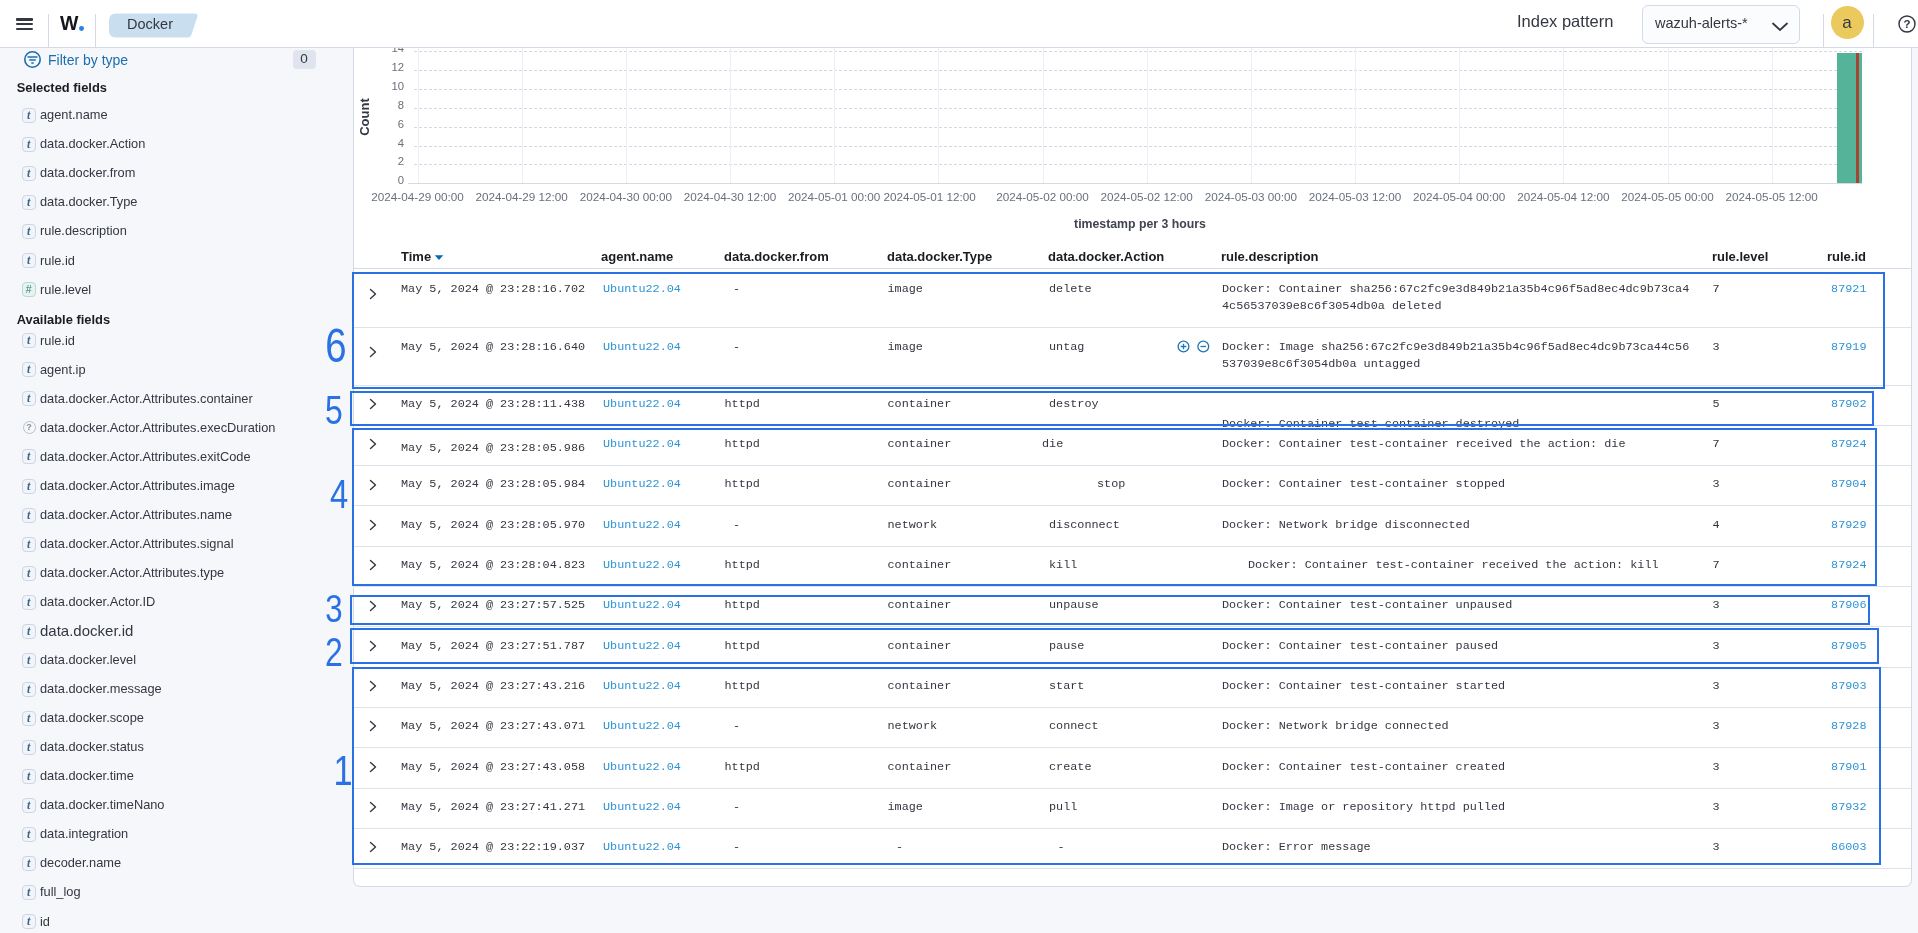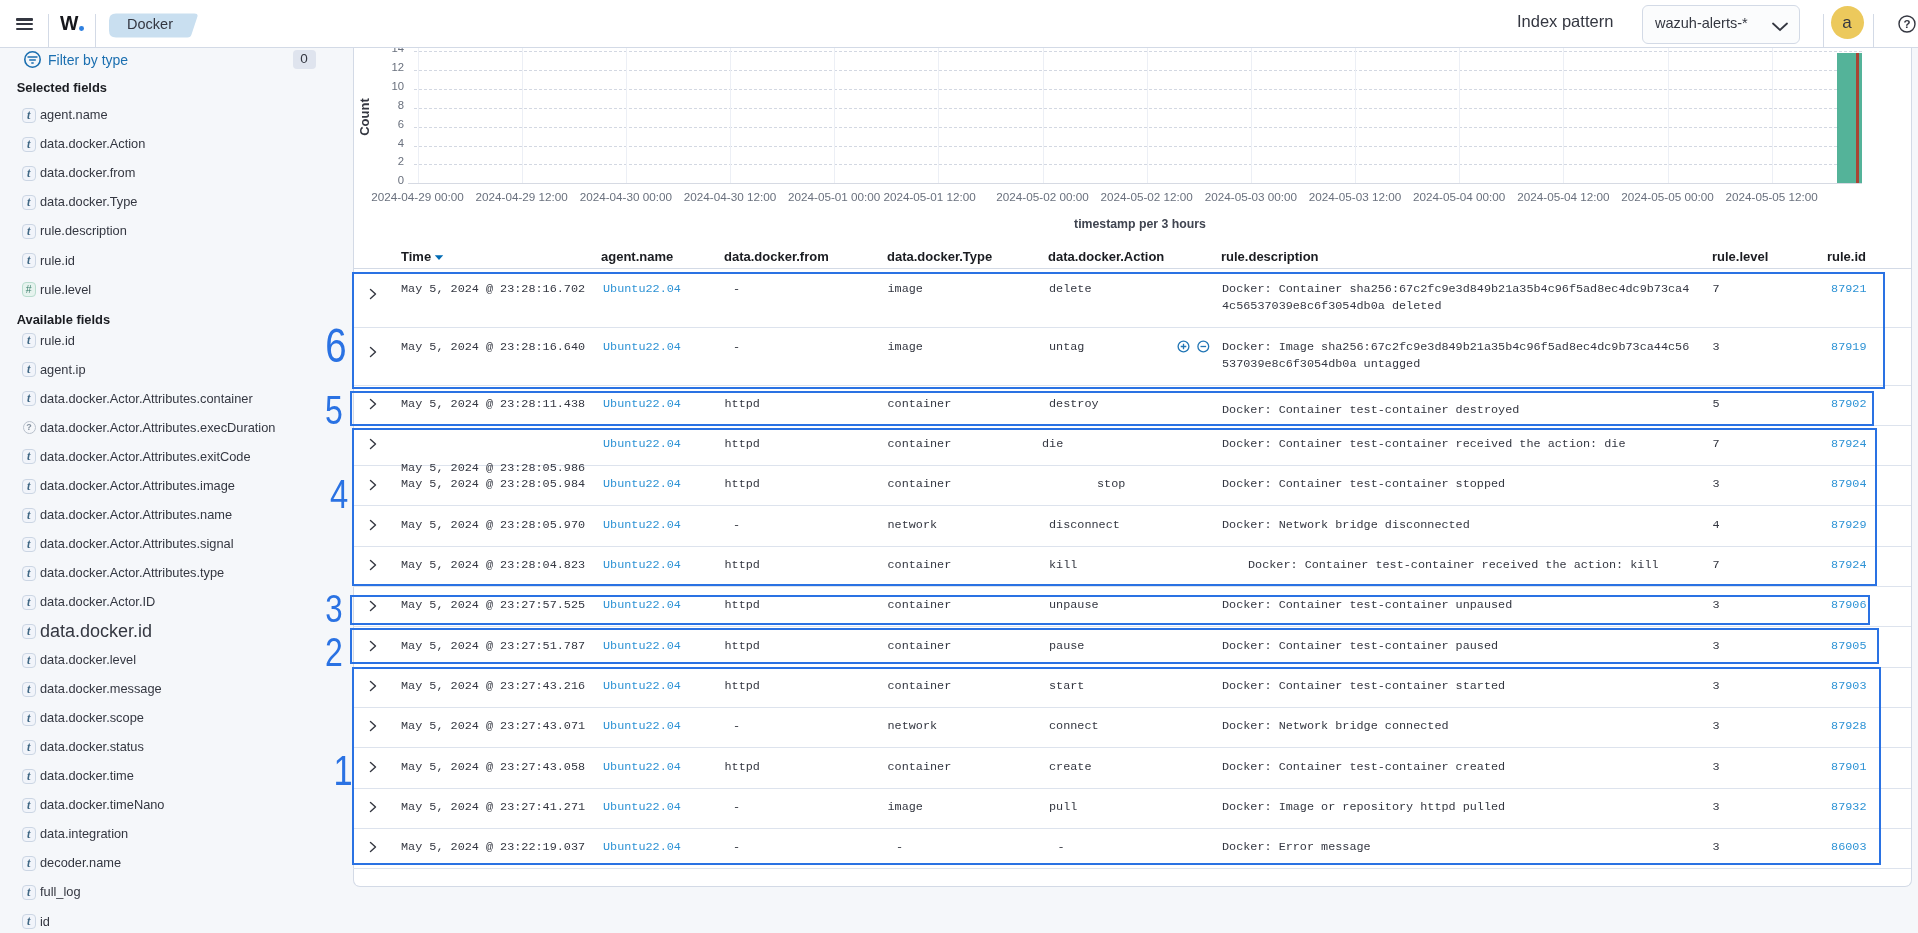--- a/index.html
+++ b/index.html
@@ -147,24 +147,24 @@
 <div class="m" style="left:1049px;top:338.9px;">untag</div>
 <div class="m" style="left:1222px;top:338.9px;">Docker: Image sha256:67c2fc9e3d849b21a35b4c96f5ad8ec4dc9b73ca44c56</div>
 <div class="m" style="left:1222px;top:356.2px;">537039e8c6f3054db0a untagged</div>
 <div class="m" style="left:1712.5px;top:338.9px;">3</div>
 <div class="mb" style="right:51.5px;top:338.9px;">87919</div>
 <div class="m" style="left:401px;top:395.8px;">May 5, 2024 @ 23:28:11.438</div>
 <div class="mb" style="left:603px;top:395.8px;">Ubuntu22.04</div>
 <div class="m" style="left:724.5px;top:395.8px;">httpd</div>
 <div class="m" style="left:887.5px;top:395.8px;">container</div>
 <div class="m" style="left:1049px;top:395.8px;">destroy</div>
-<div class="m" style="left:1222px;top:402px;">Docker: Container test-container destroyed</div>
+<div class="m" style="left:1222px;top:416px;">Docker: Container test-container destroyed</div>
 <div class="m" style="left:1712.5px;top:395.8px;">5</div>
 <div class="mb" style="right:51.5px;top:395.8px;">87902</div>
-<div class="m" style="left:401px;top:460px;">May 5, 2024 @ 23:28:05.986</div>
+<div class="m" style="left:401px;top:440px;">May 5, 2024 @ 23:28:05.986</div>
 <div class="mb" style="left:603px;top:436.1px;">Ubuntu22.04</div>
 <div class="m" style="left:724.5px;top:436.1px;">httpd</div>
 <div class="m" style="left:887.5px;top:436.1px;">container</div>
 <div class="m" style="left:1042px;top:436.1px;">die</div>
 <div class="m" style="left:1222px;top:436.1px;">Docker: Container test-container received the action: die</div>
 <div class="m" style="left:1712.5px;top:436.1px;">7</div>
 <div class="mb" style="right:51.5px;top:436.1px;">87924</div>
 <div class="m" style="left:401px;top:476.4px;">May 5, 2024 @ 23:28:05.984</div>
 <div class="mb" style="left:603px;top:476.4px;">Ubuntu22.04</div>
 <div class="m" style="left:724.5px;top:476.4px;">httpd</div>
@@ -331,21 +331,21 @@
 <div style="position:absolute;left:40px;top:477.8px;font-size:12.8px;line-height:16px;color:#343741">data.docker.Actor.Attributes.image</div>
 <div style="position:absolute;left:21.5px;top:507.5px;width:14.5px;height:15px;border-radius:4px;background:#f1f4fa;border:1px solid #ccd6e4;box-sizing:border-box;text-align:center;font-family:'Liberation Serif',serif;font-style:italic;font-weight:bold;font-size:12px;line-height:13px;color:#3f6784">t</div>
 <div style="position:absolute;left:40px;top:506.8px;font-size:12.8px;line-height:16px;color:#343741">data.docker.Actor.Attributes.name</div>
 <div style="position:absolute;left:21.5px;top:536.5px;width:14.5px;height:15px;border-radius:4px;background:#f1f4fa;border:1px solid #ccd6e4;box-sizing:border-box;text-align:center;font-family:'Liberation Serif',serif;font-style:italic;font-weight:bold;font-size:12px;line-height:13px;color:#3f6784">t</div>
 <div style="position:absolute;left:40px;top:535.8px;font-size:12.8px;line-height:16px;color:#343741">data.docker.Actor.Attributes.signal</div>
 <div style="position:absolute;left:21.5px;top:565.6px;width:14.5px;height:15px;border-radius:4px;background:#f1f4fa;border:1px solid #ccd6e4;box-sizing:border-box;text-align:center;font-family:'Liberation Serif',serif;font-style:italic;font-weight:bold;font-size:12px;line-height:13px;color:#3f6784">t</div>
 <div style="position:absolute;left:40px;top:564.9px;font-size:12.8px;line-height:16px;color:#343741">data.docker.Actor.Attributes.type</div>
 <div style="position:absolute;left:21.5px;top:594.6px;width:14.5px;height:15px;border-radius:4px;background:#f1f4fa;border:1px solid #ccd6e4;box-sizing:border-box;text-align:center;font-family:'Liberation Serif',serif;font-style:italic;font-weight:bold;font-size:12px;line-height:13px;color:#3f6784">t</div>
 <div style="position:absolute;left:40px;top:593.9px;font-size:12.8px;line-height:16px;color:#343741">data.docker.Actor.ID</div>
 <div style="position:absolute;left:21.5px;top:623.7px;width:14.5px;height:15px;border-radius:4px;background:#f1f4fa;border:1px solid #ccd6e4;box-sizing:border-box;text-align:center;font-family:'Liberation Serif',serif;font-style:italic;font-weight:bold;font-size:12px;line-height:13px;color:#3f6784">t</div>
-<div style="position:absolute;left:40px;top:623.0px;font-size:18px;line-height:16px;color:#343741">data.docker.id</div>
+<div style="position:absolute;left:40px;top:623.0px;font-size:15px;line-height:16px;color:#343741">data.docker.id</div>
 <div style="position:absolute;left:21.5px;top:652.7px;width:14.5px;height:15px;border-radius:4px;background:#f1f4fa;border:1px solid #ccd6e4;box-sizing:border-box;text-align:center;font-family:'Liberation Serif',serif;font-style:italic;font-weight:bold;font-size:12px;line-height:13px;color:#3f6784">t</div>
 <div style="position:absolute;left:40px;top:652.0px;font-size:12.8px;line-height:16px;color:#343741">data.docker.level</div>
 <div style="position:absolute;left:21.5px;top:681.8px;width:14.5px;height:15px;border-radius:4px;background:#f1f4fa;border:1px solid #ccd6e4;box-sizing:border-box;text-align:center;font-family:'Liberation Serif',serif;font-style:italic;font-weight:bold;font-size:12px;line-height:13px;color:#3f6784">t</div>
 <div style="position:absolute;left:40px;top:681.1px;font-size:12.8px;line-height:16px;color:#343741">data.docker.message</div>
 <div style="position:absolute;left:21.5px;top:710.8px;width:14.5px;height:15px;border-radius:4px;background:#f1f4fa;border:1px solid #ccd6e4;box-sizing:border-box;text-align:center;font-family:'Liberation Serif',serif;font-style:italic;font-weight:bold;font-size:12px;line-height:13px;color:#3f6784">t</div>
 <div style="position:absolute;left:40px;top:710.1px;font-size:12.8px;line-height:16px;color:#343741">data.docker.scope</div>
 <div style="position:absolute;left:21.5px;top:739.9px;width:14.5px;height:15px;border-radius:4px;background:#f1f4fa;border:1px solid #ccd6e4;box-sizing:border-box;text-align:center;font-family:'Liberation Serif',serif;font-style:italic;font-weight:bold;font-size:12px;line-height:13px;color:#3f6784">t</div>
 <div style="position:absolute;left:40px;top:739.2px;font-size:12.8px;line-height:16px;color:#343741">data.docker.status</div>
 <div style="position:absolute;left:21.5px;top:768.9px;width:14.5px;height:15px;border-radius:4px;background:#f1f4fa;border:1px solid #ccd6e4;box-sizing:border-box;text-align:center;font-family:'Liberation Serif',serif;font-style:italic;font-weight:bold;font-size:12px;line-height:13px;color:#3f6784">t</div>
 <div style="position:absolute;left:40px;top:768.2px;font-size:12.8px;line-height:16px;color:#343741">data.docker.time</div>

